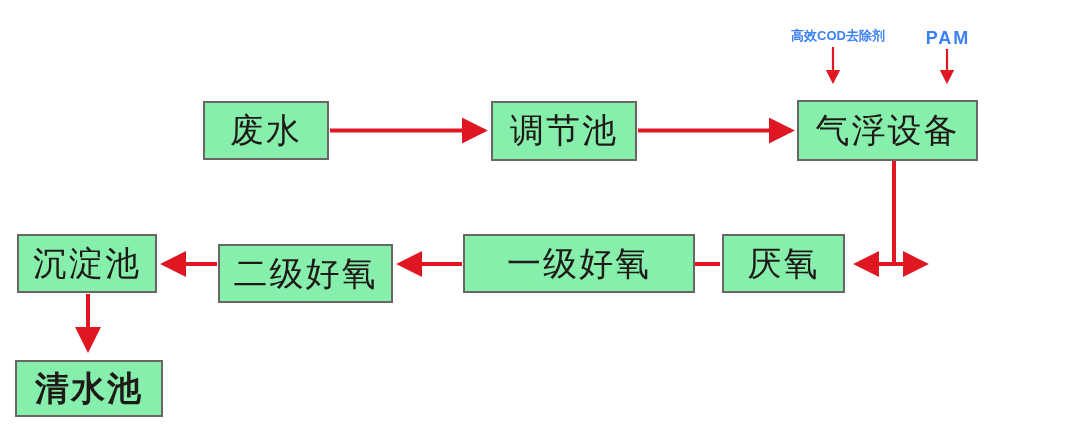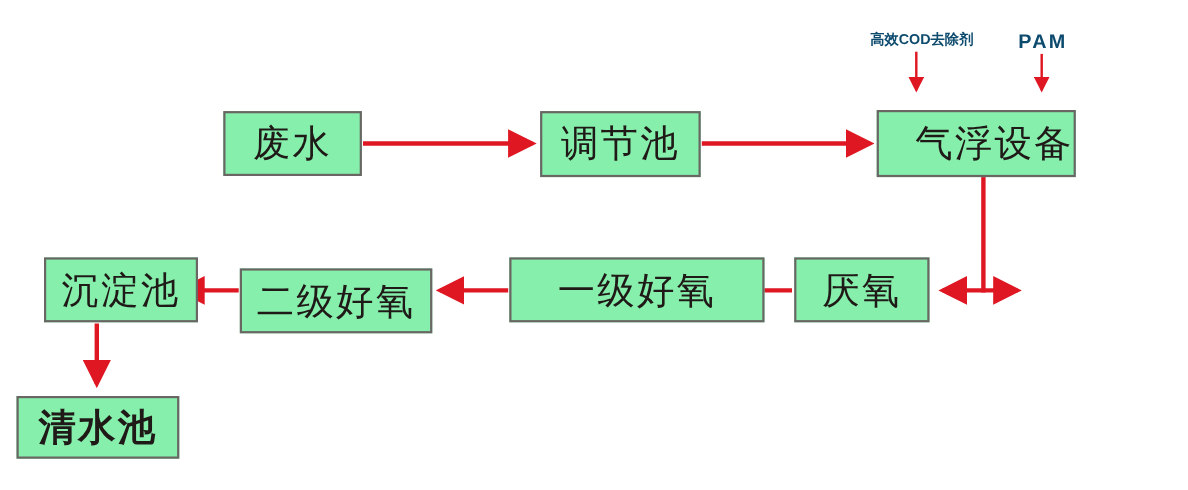--- a/index.html
+++ b/index.html
@@ -32,30 +32,30 @@
     align-items: center;
     justify-content: center;
     font-size: 34px;
     letter-spacing: 2px;
     color: #1f1a17;
     white-space: nowrap;
     z-index: 2;
   }
   .node-wastewater        { left: 203px; top: 101px; width: 126px; height: 59px; }
   .node-regulating-tank   { left: 491px; top: 101px; width: 146px; height: 60px; text-align: right; }
-  .node-air-flotation     { left: 797px; top: 100px; width: 181px; height: 61px; justify-content: flex-end; }
-  .node-sedimentation     { left: 17px;  top: 234px; width: 140px; height: 59px; margin-left: 23px; }
+  .node-air-flotation     { left: 797px; top: 100px; width: 181px; height: 61px; }
+  .node-sedimentation     { left: 17px;  top: 234px; width: 140px; height: 59px; }
   .node-secondary-aerobic { left: 218px; top: 234px; width: 175px; height: 59px; margin-top: 10px; }
   .node-primary-aerobic   { left: 463px; top: 234px; width: 232px; height: 59px; text-align: right; }
   .node-anaerobic         { left: 722px; top: 234px; width: 123px; height: 59px; }
   .node-reuse             { left: 933px; top: 234px; width: 120px; height: 59px; }
   .node-clean-water       { left: 15px;  top: 360px; width: 148px; height: 57px; font-weight: bold; }
   .annotation {
     position: absolute;
-    color: #0c4a6e;
+    color: #3b82f6;
     font-weight: 700;
     text-align: center;
     white-space: nowrap;
     z-index: 2;
   }
   .annotation-cod { left: 786px; top: 27px; width: 104px; font-size: 13px; }
   .annotation-pam { left: 919px; top: 28px; width: 58px;  font-size: 18px; letter-spacing: 2px; }
 </style>
 </head>
 <body>

